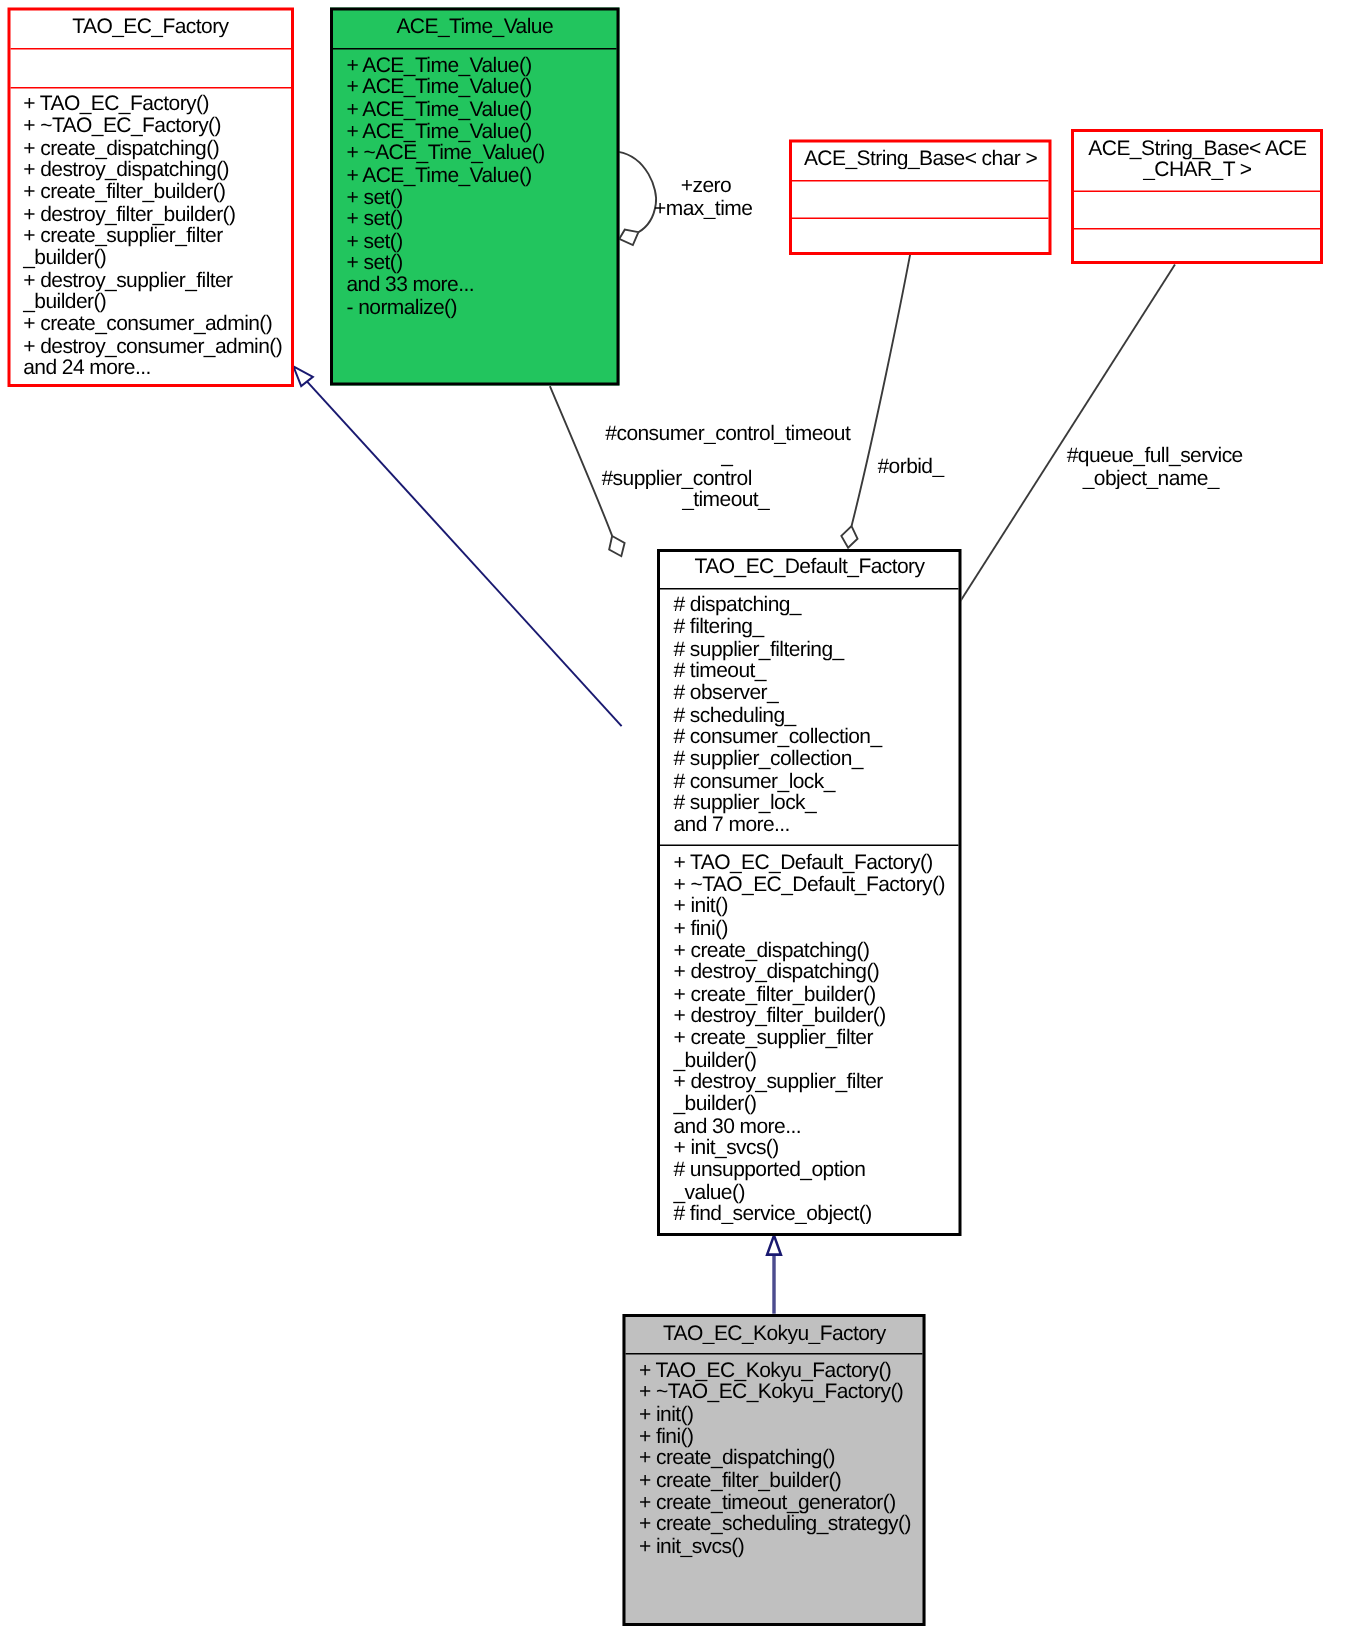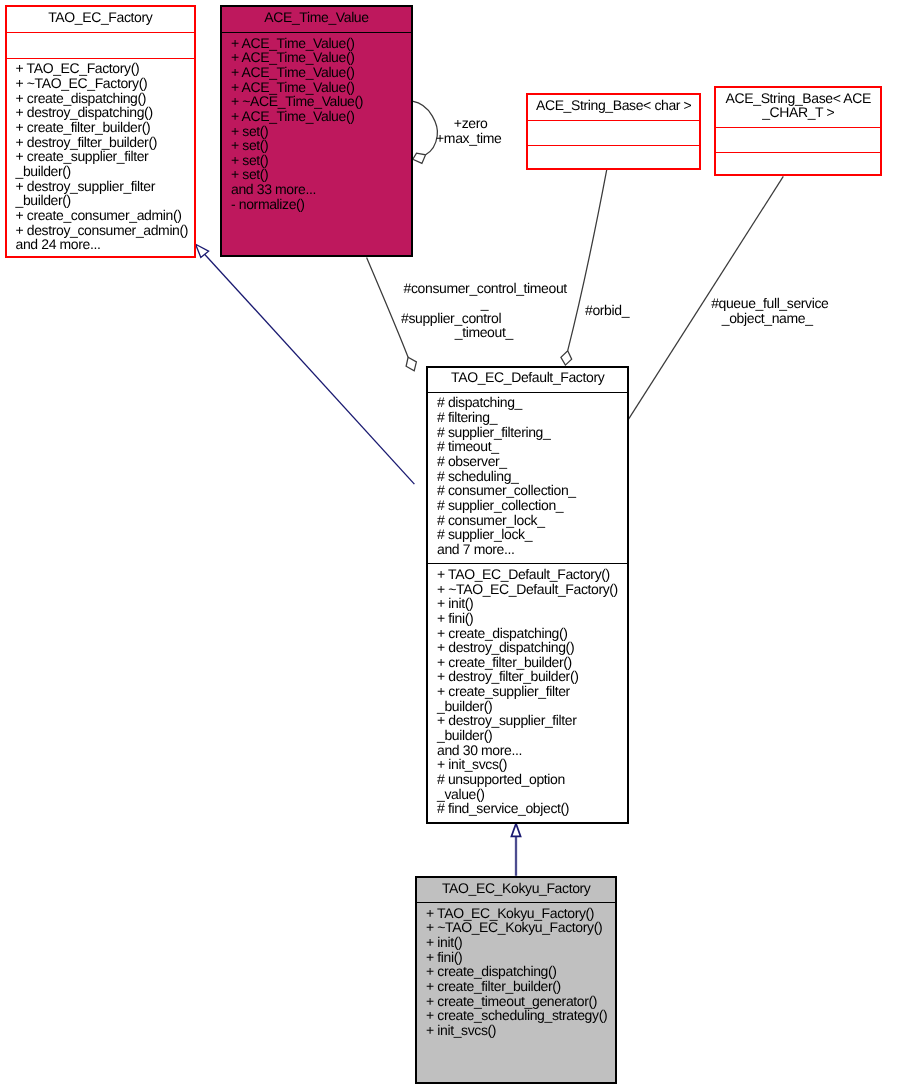--- a/index.html
+++ b/index.html
@@ -69,21 +69,21 @@
           <div class="row">+ create_supplier_filter</div>
           <div class="row">_builder()</div>
           <div class="row">+ destroy_supplier_filter</div>
           <div class="row">_builder()</div>
           <div class="row">+ create_consumer_admin()</div>
           <div class="row">+ destroy_consumer_admin()</div>
           <div class="row">and 24 more...</div>
         </div>
       </div>
     </div>
-    <div class="node" style="left: 220px; top: 5px; width: 192.6px; height: 251.5px; border-color: rgb(0, 0, 0); color: rgb(0, 0, 0); background: #be185d;">
+    <div class="node" style="left: 220px; top: 5px; width: 192.6px; height: 251.5px; border-color: rgb(0, 0, 0); color: rgb(0, 0, 0); background: #22c55e;">
       <div class="sec" style="height: 24.7px;">
         <div class="node-title">
           <div class="row">ACE_Time_Value</div>
         </div>
       </div>
       <div class="sec" style="height: 181.8px;">
         <div class="node-rows">
           <div class="row">+ ACE_Time_Value()</div>
           <div class="row">+ ACE_Time_Value()</div>
           <div class="row">+ ACE_Time_Value()</div>
@@ -119,21 +119,21 @@
           <div class="row">_CHAR_T &gt;</div>
         </div>
       </div>
       <div class="sec" style="height: 25.5px;">
         <div class="node-rows"></div>
       </div>
       <div class="sec" style="height: 20.8px;">
         <div class="node-rows"></div>
       </div>
     </div>
-    <div class="node" style="left: 426px; top: 365.5px; width: 203px; height: 458px; border-color: rgb(0, 0, 0); color: rgb(0, 0, 0); background: rgb(255, 255, 255);">
+    <div class="node" style="left: 438px; top: 365.5px; width: 203px; height: 458px; border-color: rgb(0, 0, 0); color: rgb(0, 0, 0); background: rgb(255, 255, 255);">
       <div class="sec" style="height: 24px;">
         <div class="node-title">
           <div class="row">TAO_EC_Default_Factory</div>
         </div>
       </div>
       <div class="sec" style="height: 171.5px;">
         <div class="node-rows">
           <div class="row"># dispatching_</div>
           <div class="row"># filtering_</div>
           <div class="row"># supplier_filtering_</div>

